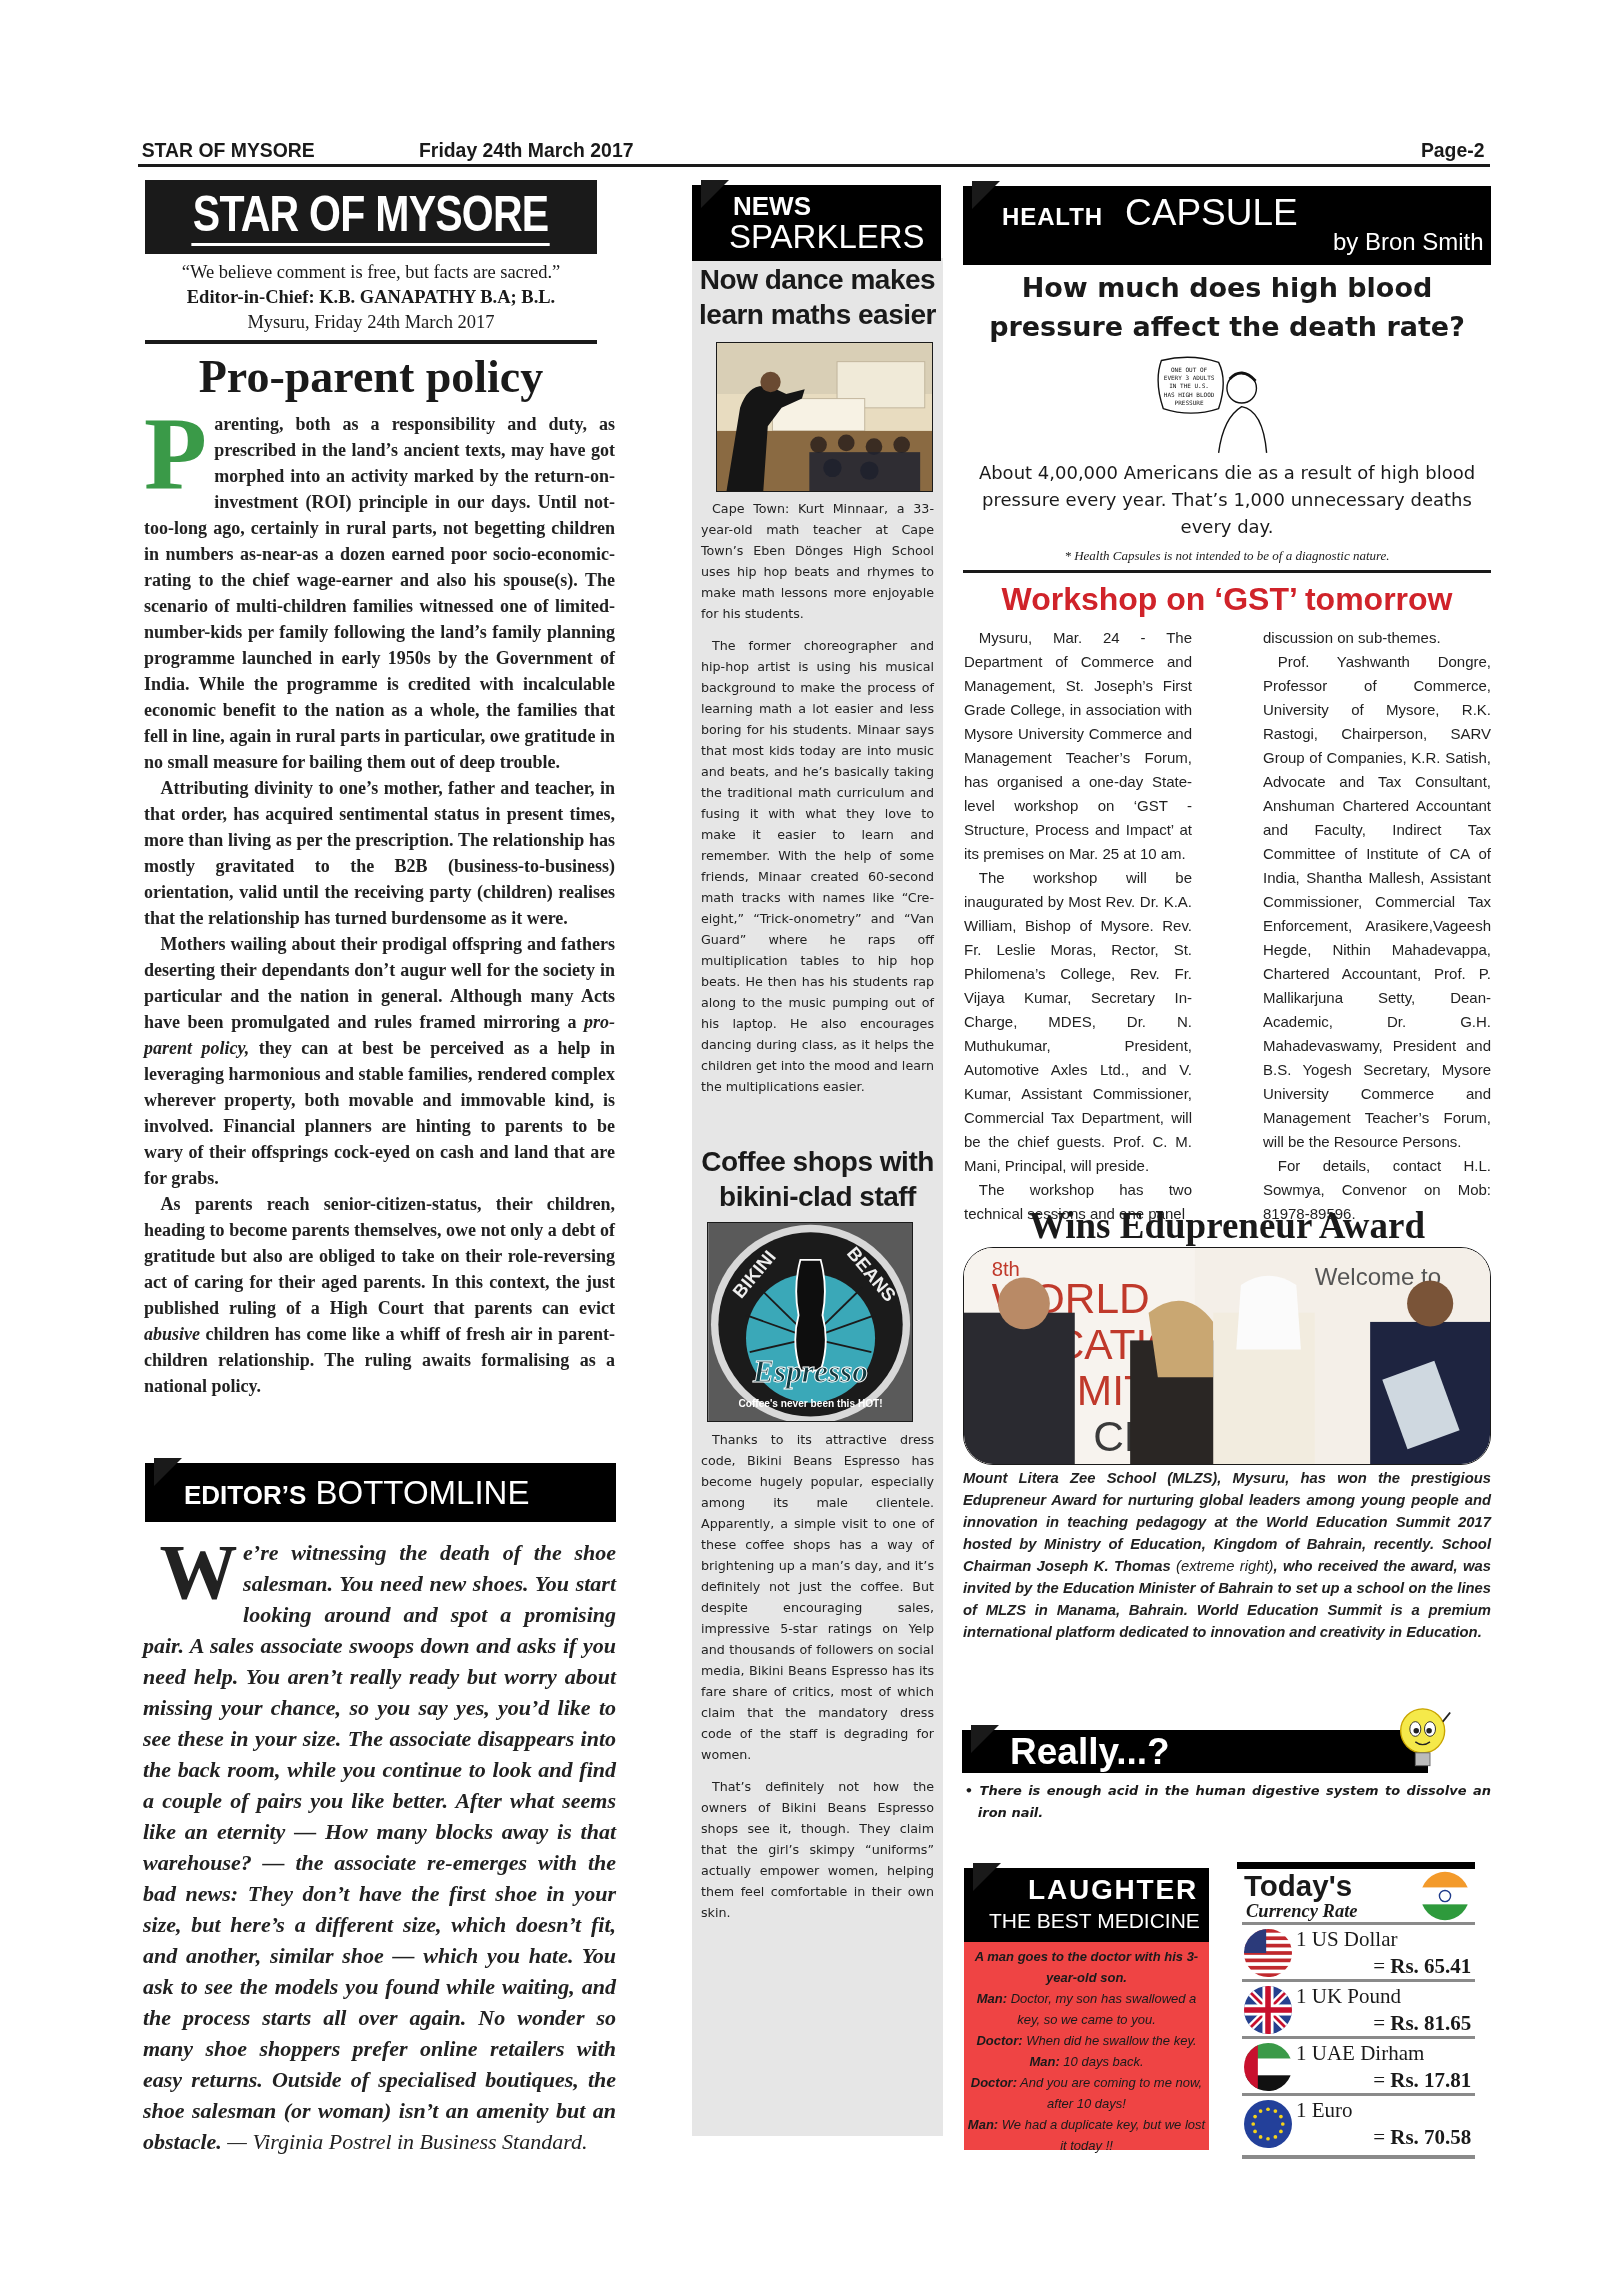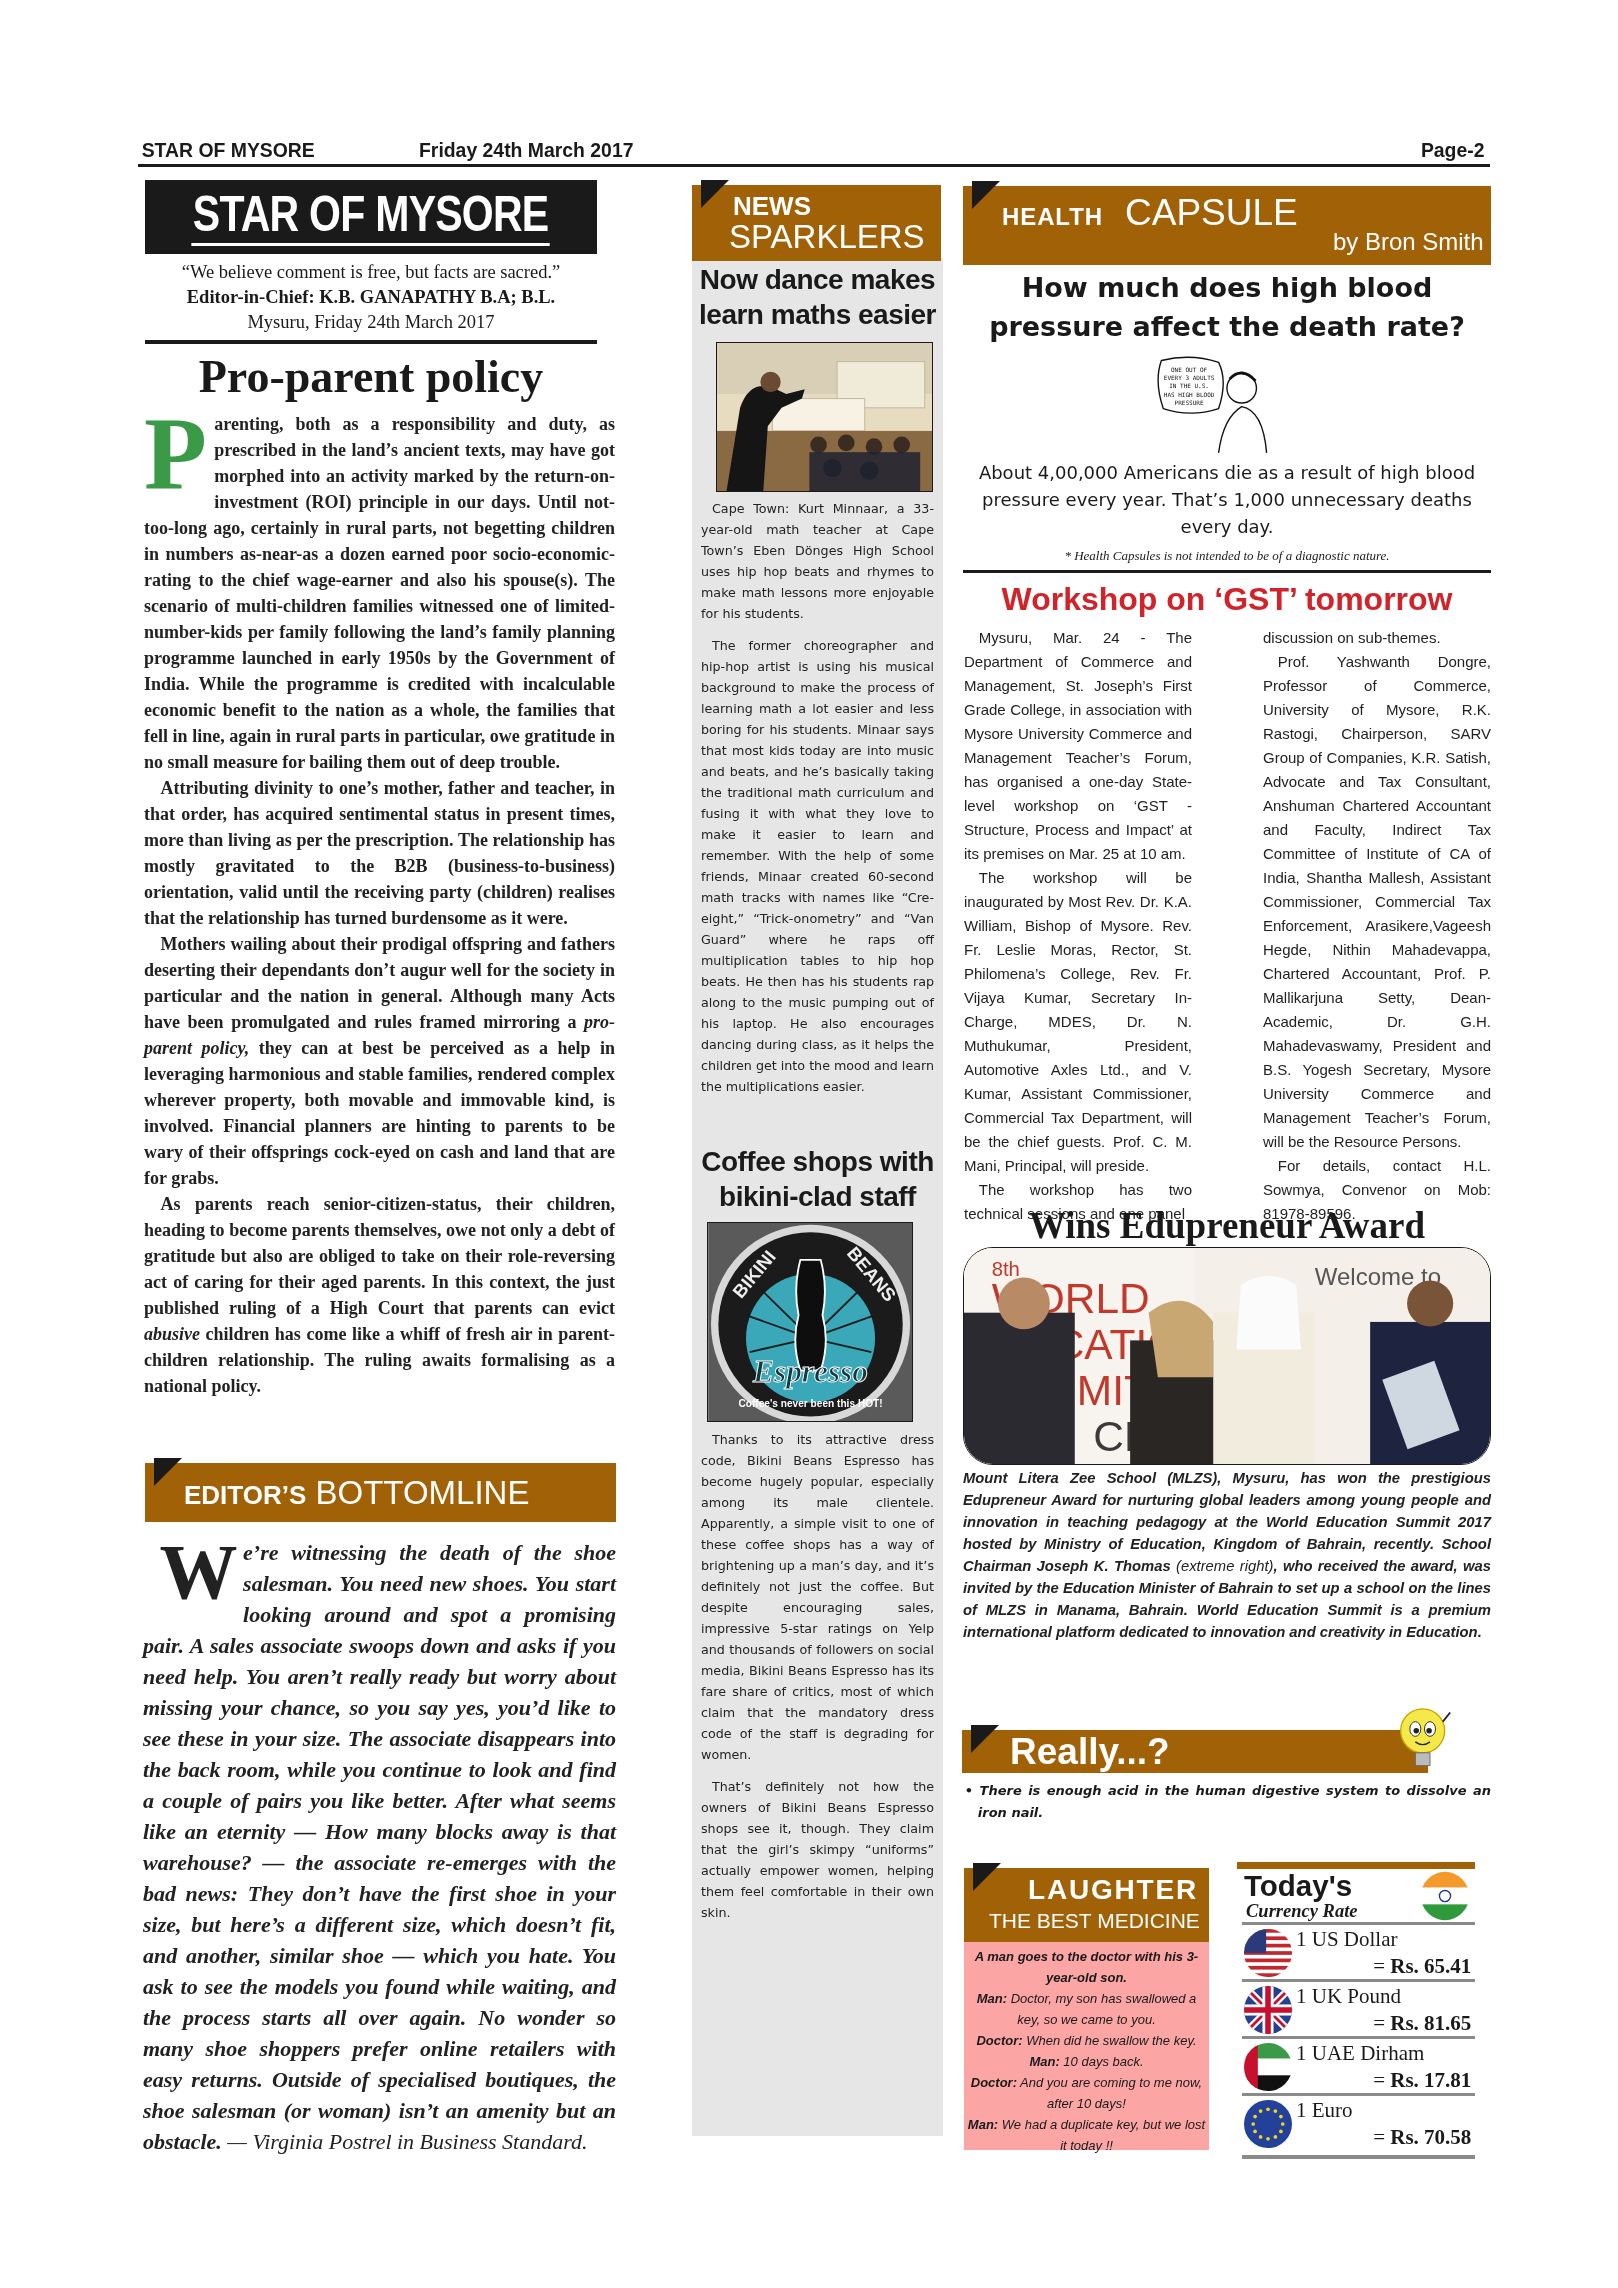--- a/index.html
+++ b/index.html
@@ -1,20 +1,20 @@
 <!DOCTYPE html>
 <html style="font-size:14.8px"><head>
 <meta charset="utf-8">
 <style>
   * { box-sizing: border-box; margin: 0; padding: 0; }
   html, body { width: 1619px; height: 2289px; background: #ffffff; }
   body { position: relative; font-family: "Liberation Serif", serif; color: #1a1a1a; overflow: hidden; }
 
   .abs { position: absolute; }
-  .green { background: #a16207; }
+  .green { background: #000000; }
   .corner { position: absolute; left: 9.2px; top: -5.5px; width: 0; height: 0;
             border-top: 28px solid #1a1a1a; border-right: 28px solid transparent; }
 
   
   #running-header { left: 138px; top: 137px; width: 1352px; height: 29.5px; border-bottom: 3.7px solid #1a1a1a; font-family: "Liberation Sans", sans-serif; font-weight: bold; font-size: 19.4px; }
   #running-header .pub { position: absolute; left: 3.7px; top: 1.8px; }
   #running-header .date { position: absolute; left: 281px; top: 1.8px; }
   #running-header .page { position: absolute; right: 5.5px; top: 1.8px; }
 
   
@@ -73,21 +73,21 @@
   #really-header { left: 962px; top: 1730px; width: 466px; height: 43px; }
   #really-header .label { position: absolute; left: 48px; top: 0; color: #fff; font-family: "Liberation Sans", sans-serif; font-weight: bold; font-size: 37px; line-height: 43px; }
   #bulb { left: 1395px; top: 1707px; width: 59px; height: 66px; }
   #really-list { left: 963px; top: 1780px; width: 528px; font-family: "DejaVu Sans", sans-serif; font-style: italic; font-weight: bold; font-size: 13px; line-height: 22px; text-align: justify; }
   #really-list li { list-style: none; padding-left: 14.8px; text-indent: -13px; }
 
   
   #laugh-header { left: 964px; top: 1868px; width: 245px; height: 74px; }
   #laugh-header .l1 { position: absolute; right: 11px; top: 5.5px; color: #fff; font-family: "Liberation Sans", sans-serif; font-weight: bold; font-size: 28px; letter-spacing: 1.8px; }
   #laugh-header .l2 { position: absolute; right: 9.2px; top: 41px; color: #fff; font-family: "Liberation Sans", sans-serif; font-size: 21px; }
-  #laugh-body { left: 964px; top: 1942px; width: 245px; height: 208px; background: #fca5a5; text-align: center; font-family: "Liberation Sans", sans-serif; font-style: italic; font-size: 13px; line-height: 21px; padding-top: 3.7px; }
+  #laugh-body { left: 964px; top: 1942px; width: 245px; height: 208px; background: #ef4444; text-align: center; font-family: "Liberation Sans", sans-serif; font-style: italic; font-size: 13px; line-height: 21px; padding-top: 3.7px; }
   #laugh-body .intro { font-weight: bold; }
 
   
   #currency-topbar { left: 1237px; top: 1862px; width: 238px; height: 6.5px; }
   #currency-title { left: 1244px; top: 1870px; font-family: "Liberation Sans", sans-serif; font-weight: bold; font-size: 29.5px; line-height: 31px; }
   #currency-sub { left: 1246px; top: 1901px; font-style: italic; font-weight: bold; font-size: 18.5px; }
   #inr-flag { left: 1419px; top: 1870px; width: 52px; height: 52px; }
   .cur-row { position: absolute; left: 1242px; width: 233px; height: 57px; border-top: 3.7px solid #8a8a8a; }
   .cur-row .flag { position: absolute; left: 1.8px; top: 3.7px; width: 48px; height: 48px; border-radius: 50%; overflow: hidden; }
   .cur-row .name { position: absolute; left: 54px; top: 1.8px; font-size: 21px; }

